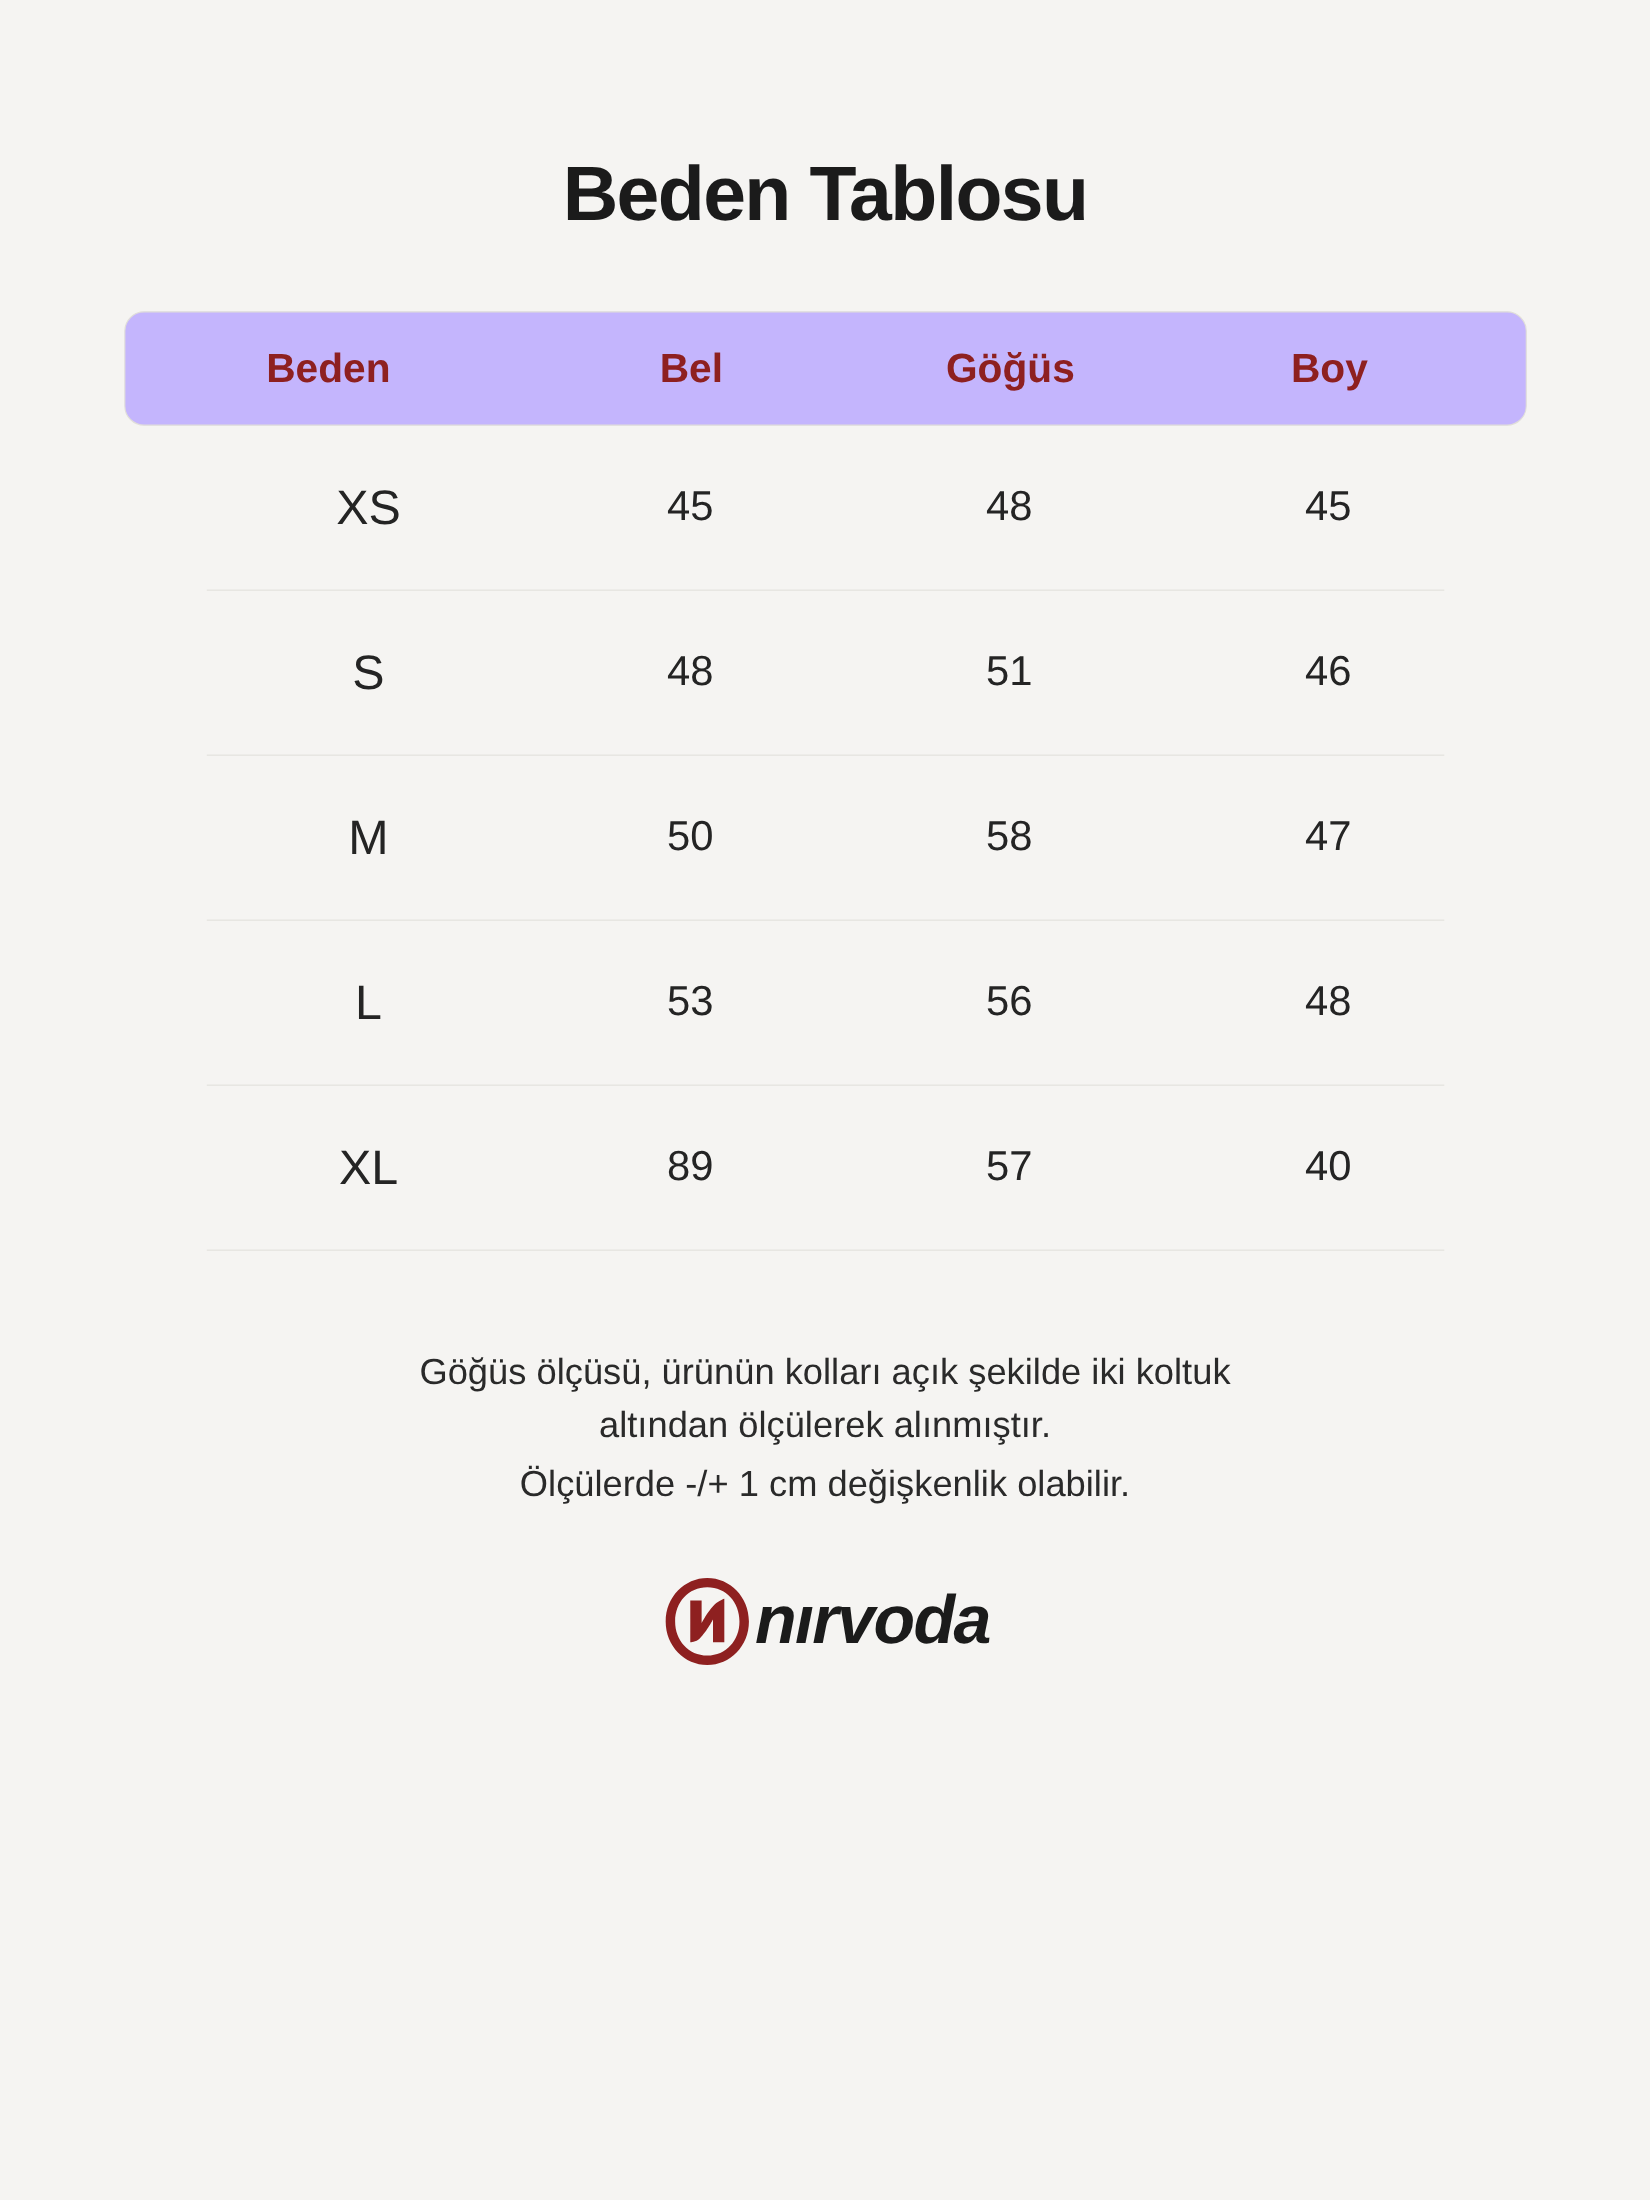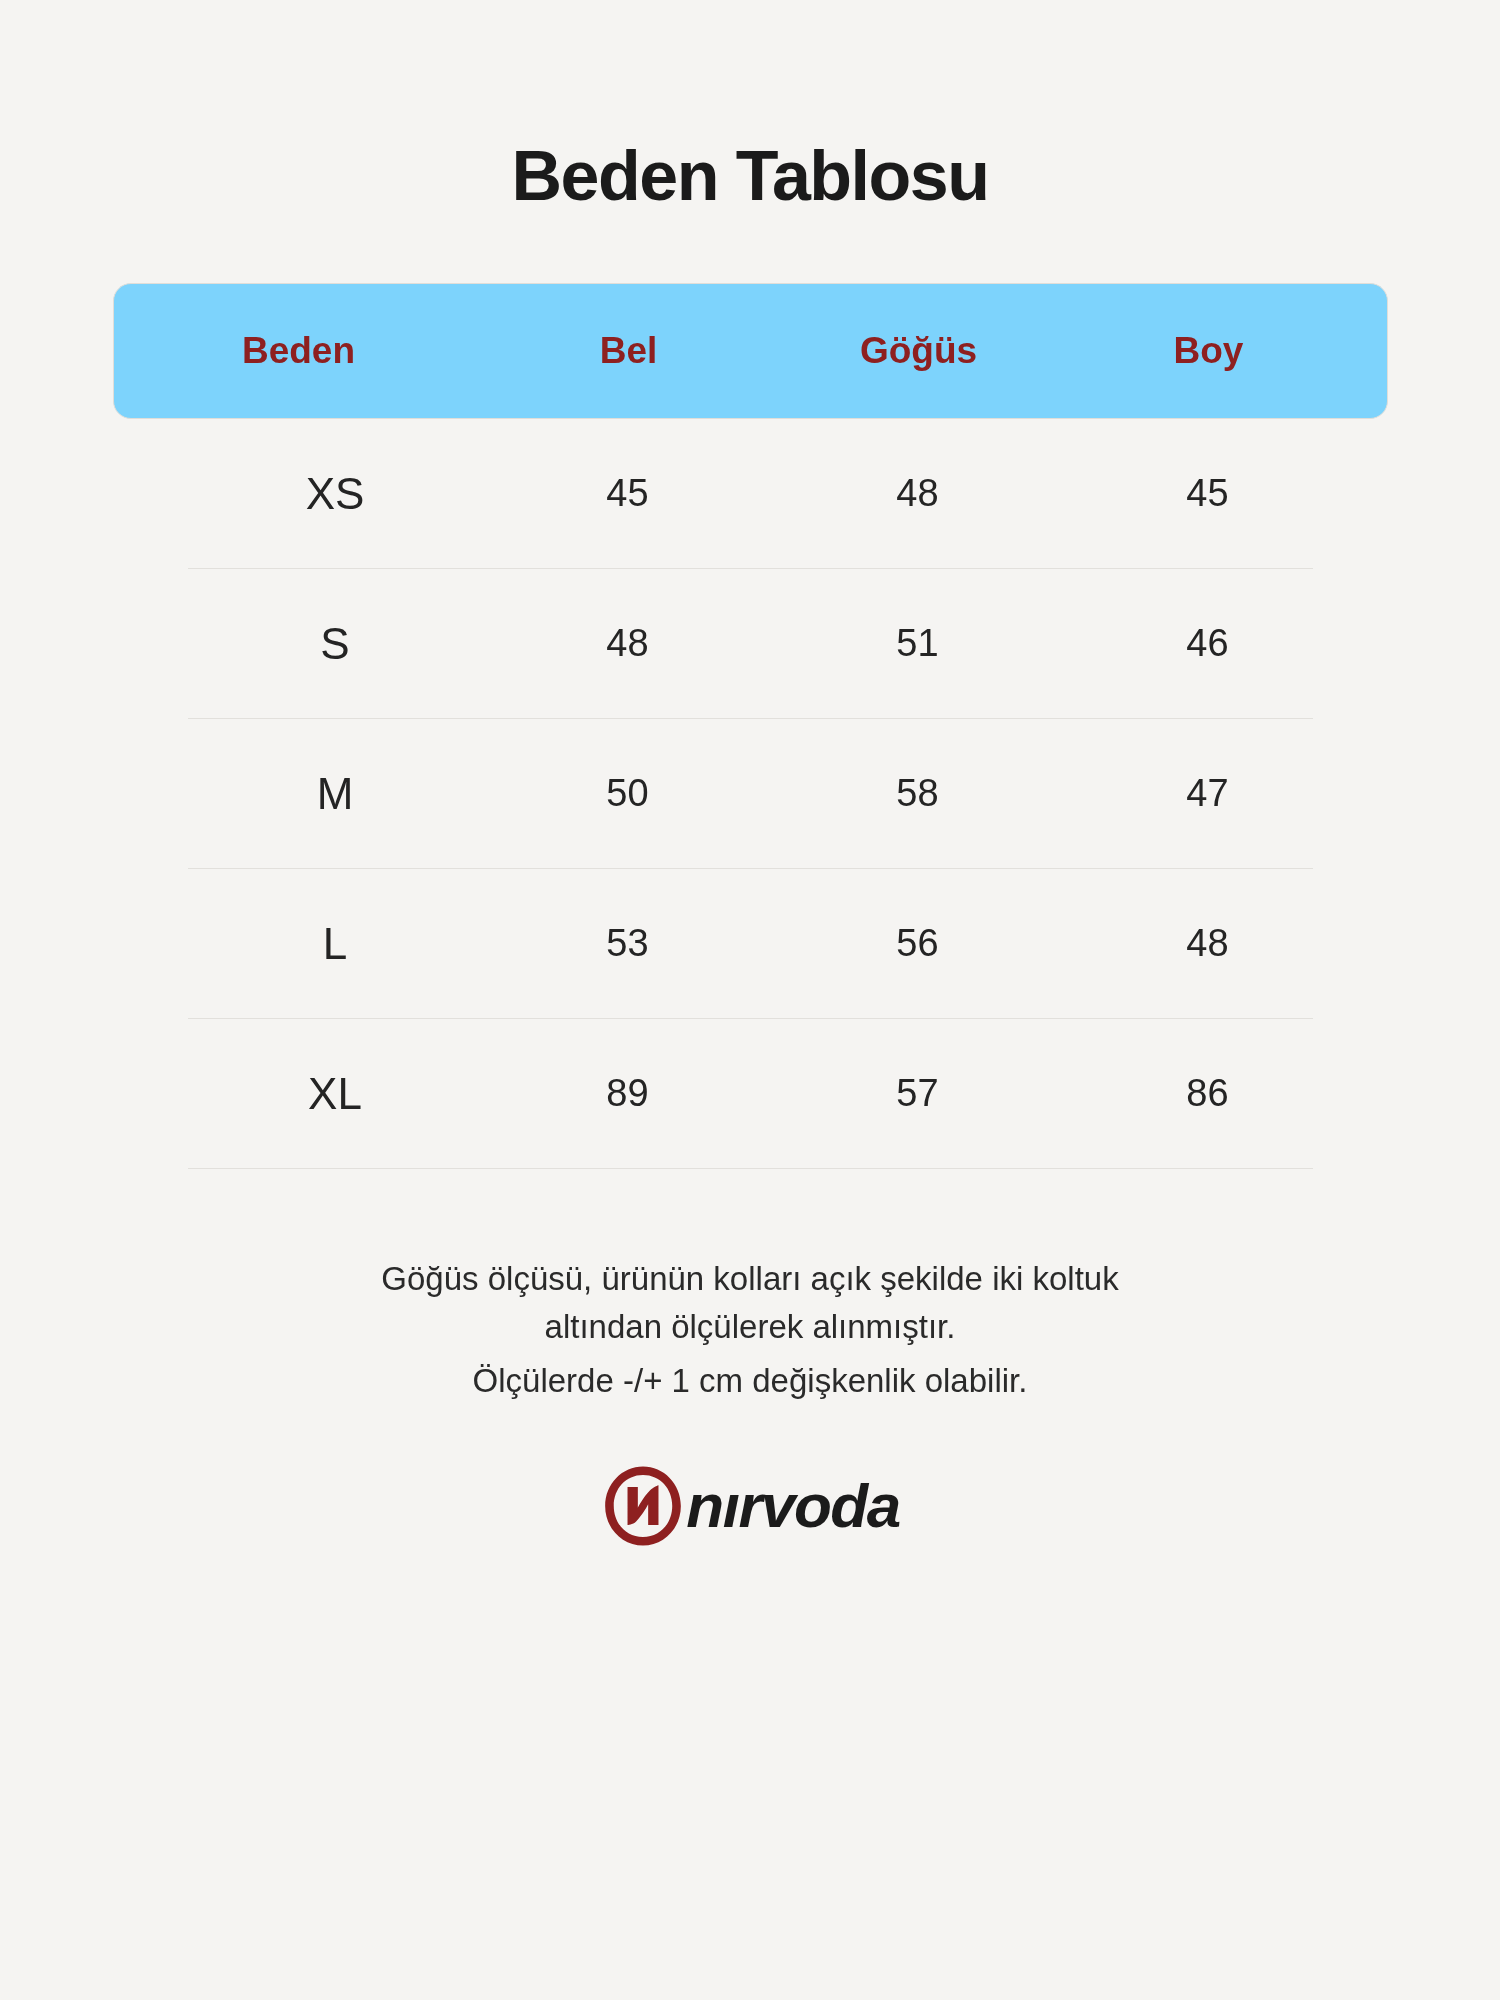--- a/index.html
+++ b/index.html
@@ -53,22 +53,22 @@
   }
 
   .table-wrap {
     margin-top: 68px;
     width: 1275px;
   }
 
   .table-head {
     border: 1.5px solid #e0ded9;
     border-radius: 18px;
-    background: #7dd3fc;
-    height: 136px;
+    background: #c4b5fd;
+    height: 104px;
     display: flex;
     align-items: center;
   }
 
   .table-head .cell {
     font-size: 37px;
     font-weight: bold;
     color: #8e2020;
     text-align: center;
   }
@@ -177,21 +177,21 @@
         <div class="cell col-size size-cell">L</div>
         <div class="cell col-waist">53</div>
         <div class="cell col-chest">56</div>
         <div class="cell col-length">48</div>
       </div>
 
       <div class="row">
         <div class="cell col-size size-cell">XL</div>
         <div class="cell col-waist">89</div>
         <div class="cell col-chest">57</div>
-        <div class="cell col-length">86</div>
+        <div class="cell col-length">40</div>
       </div>
 
     </div>
   </div>
 
   <div class="notes">
     <div>Göğüs ölçüsü, ürünün kolları açık şekilde iki koltuk</div>
     <div>altından ölçülerek alınmıştır.</div>
     <div class="note-2">Ölçülerde -/+ 1 cm değişkenlik olabilir.</div>
   </div>

